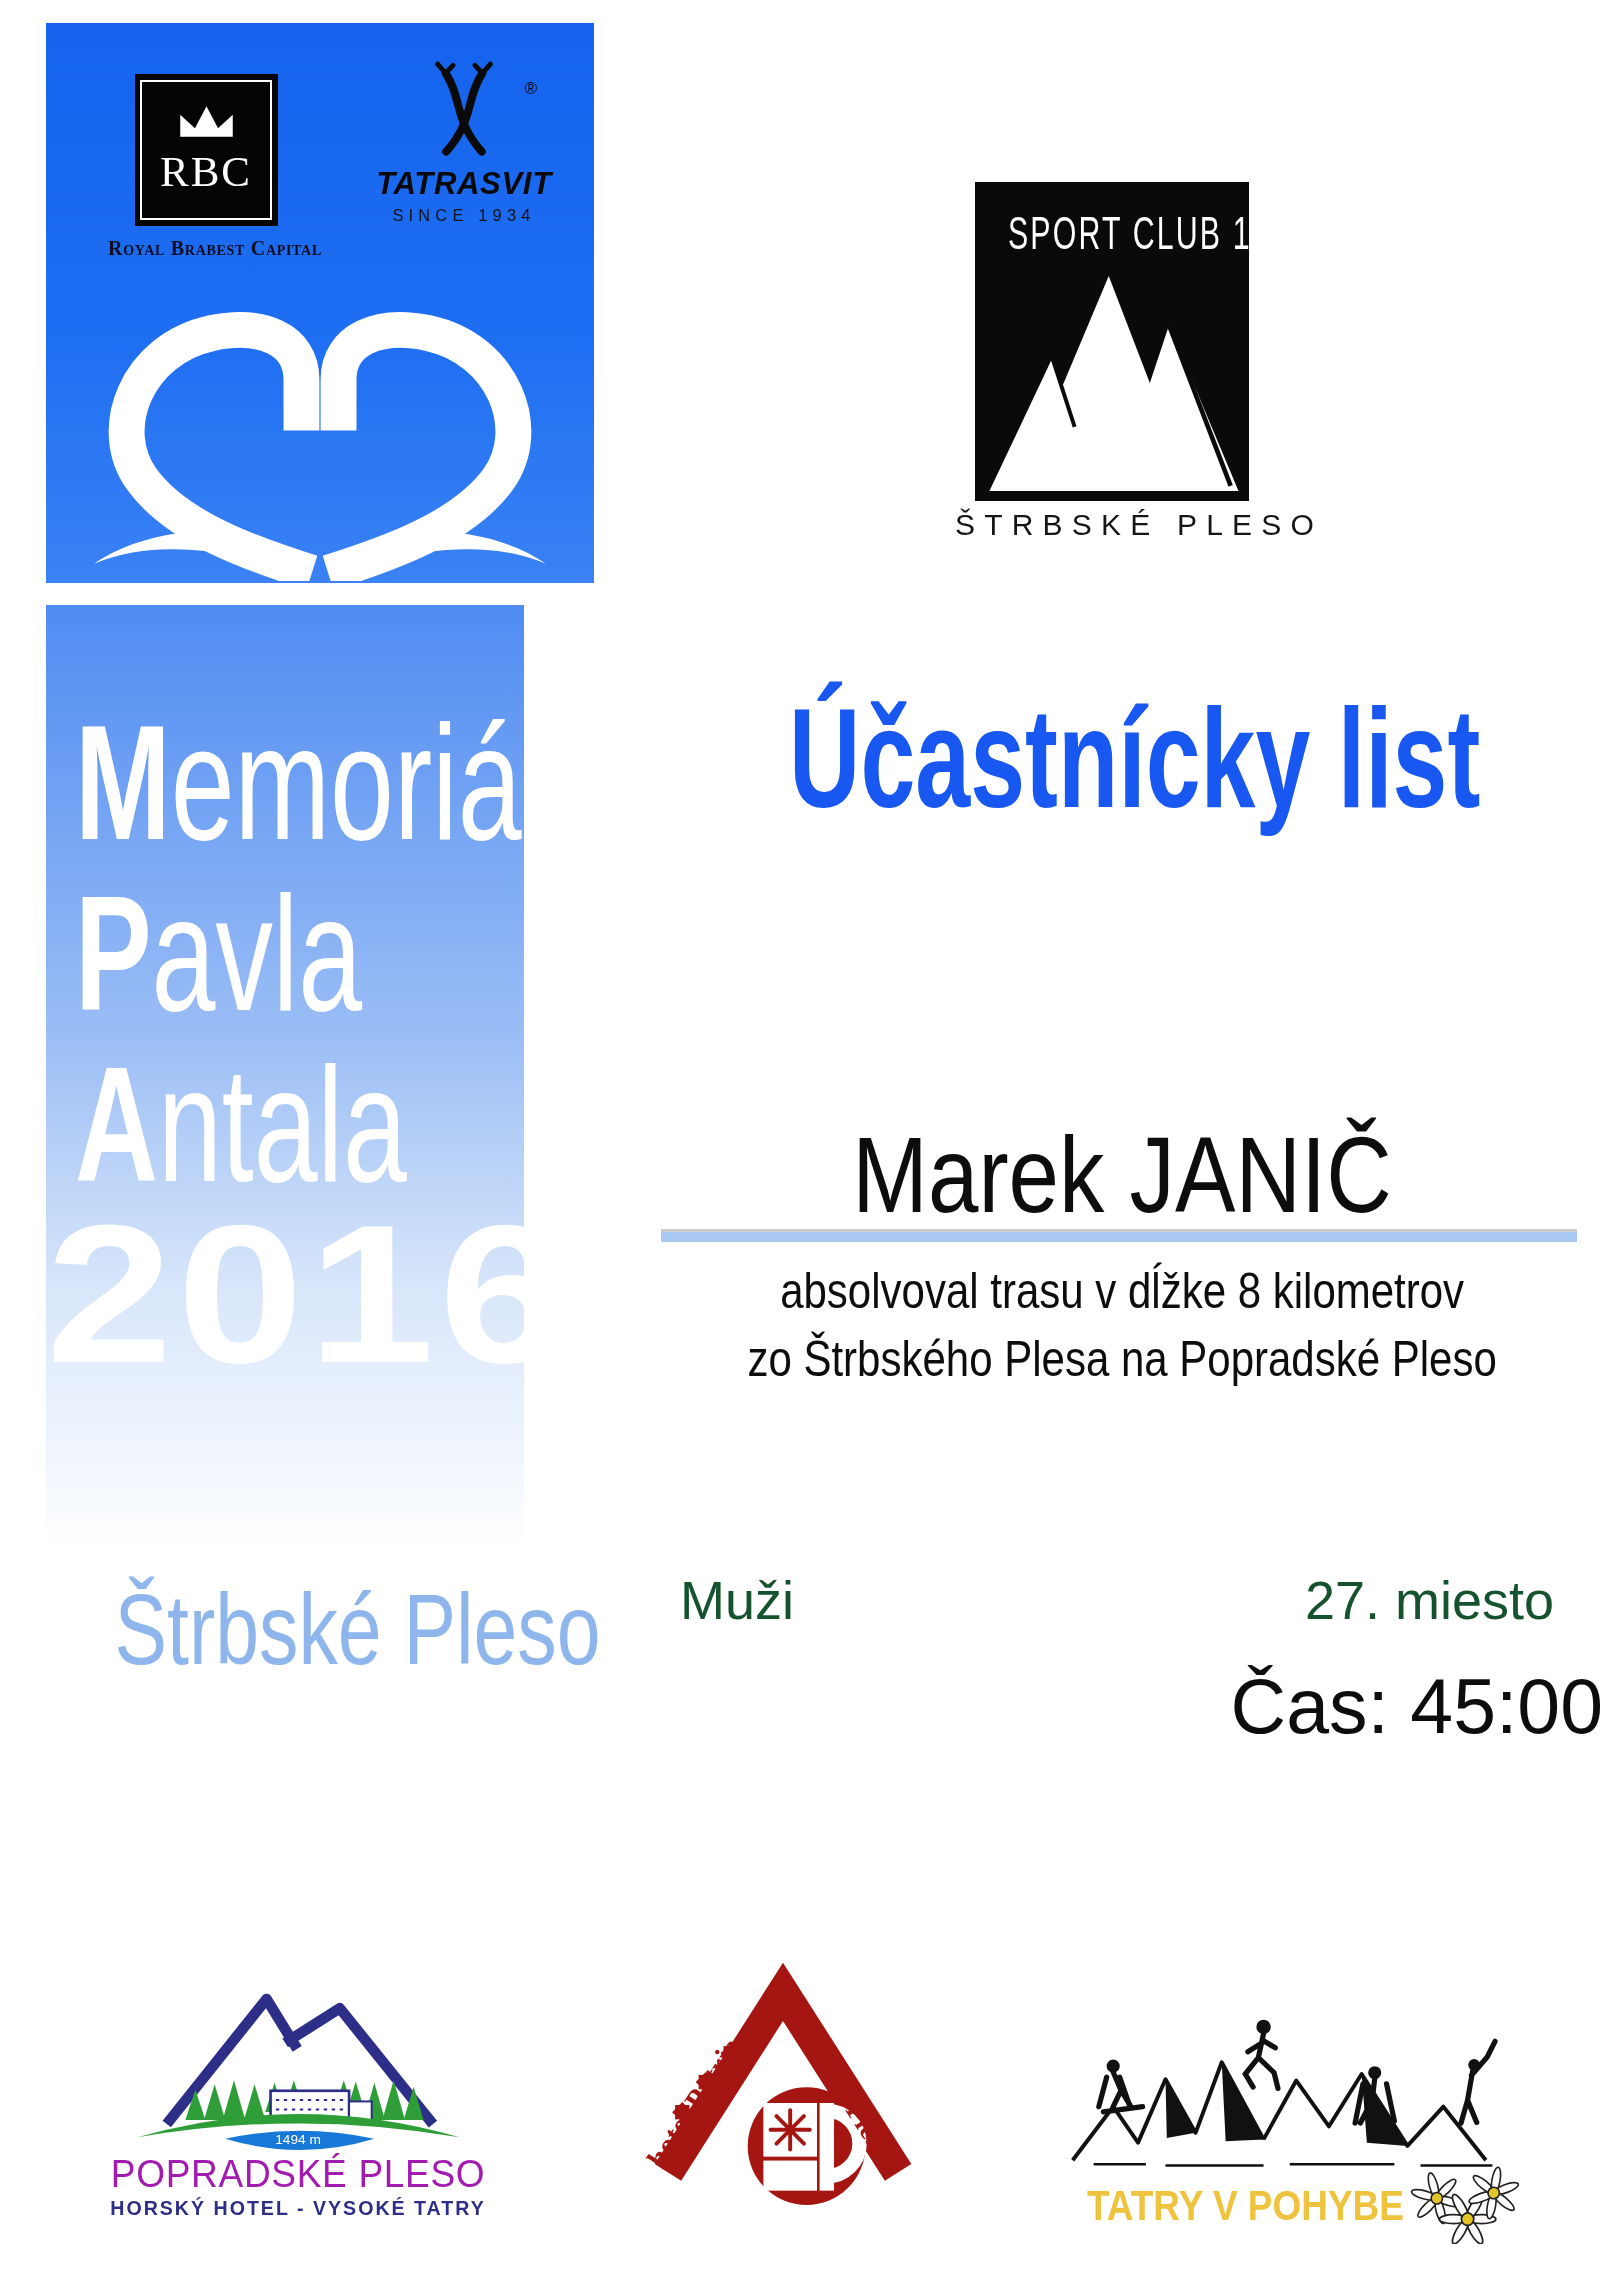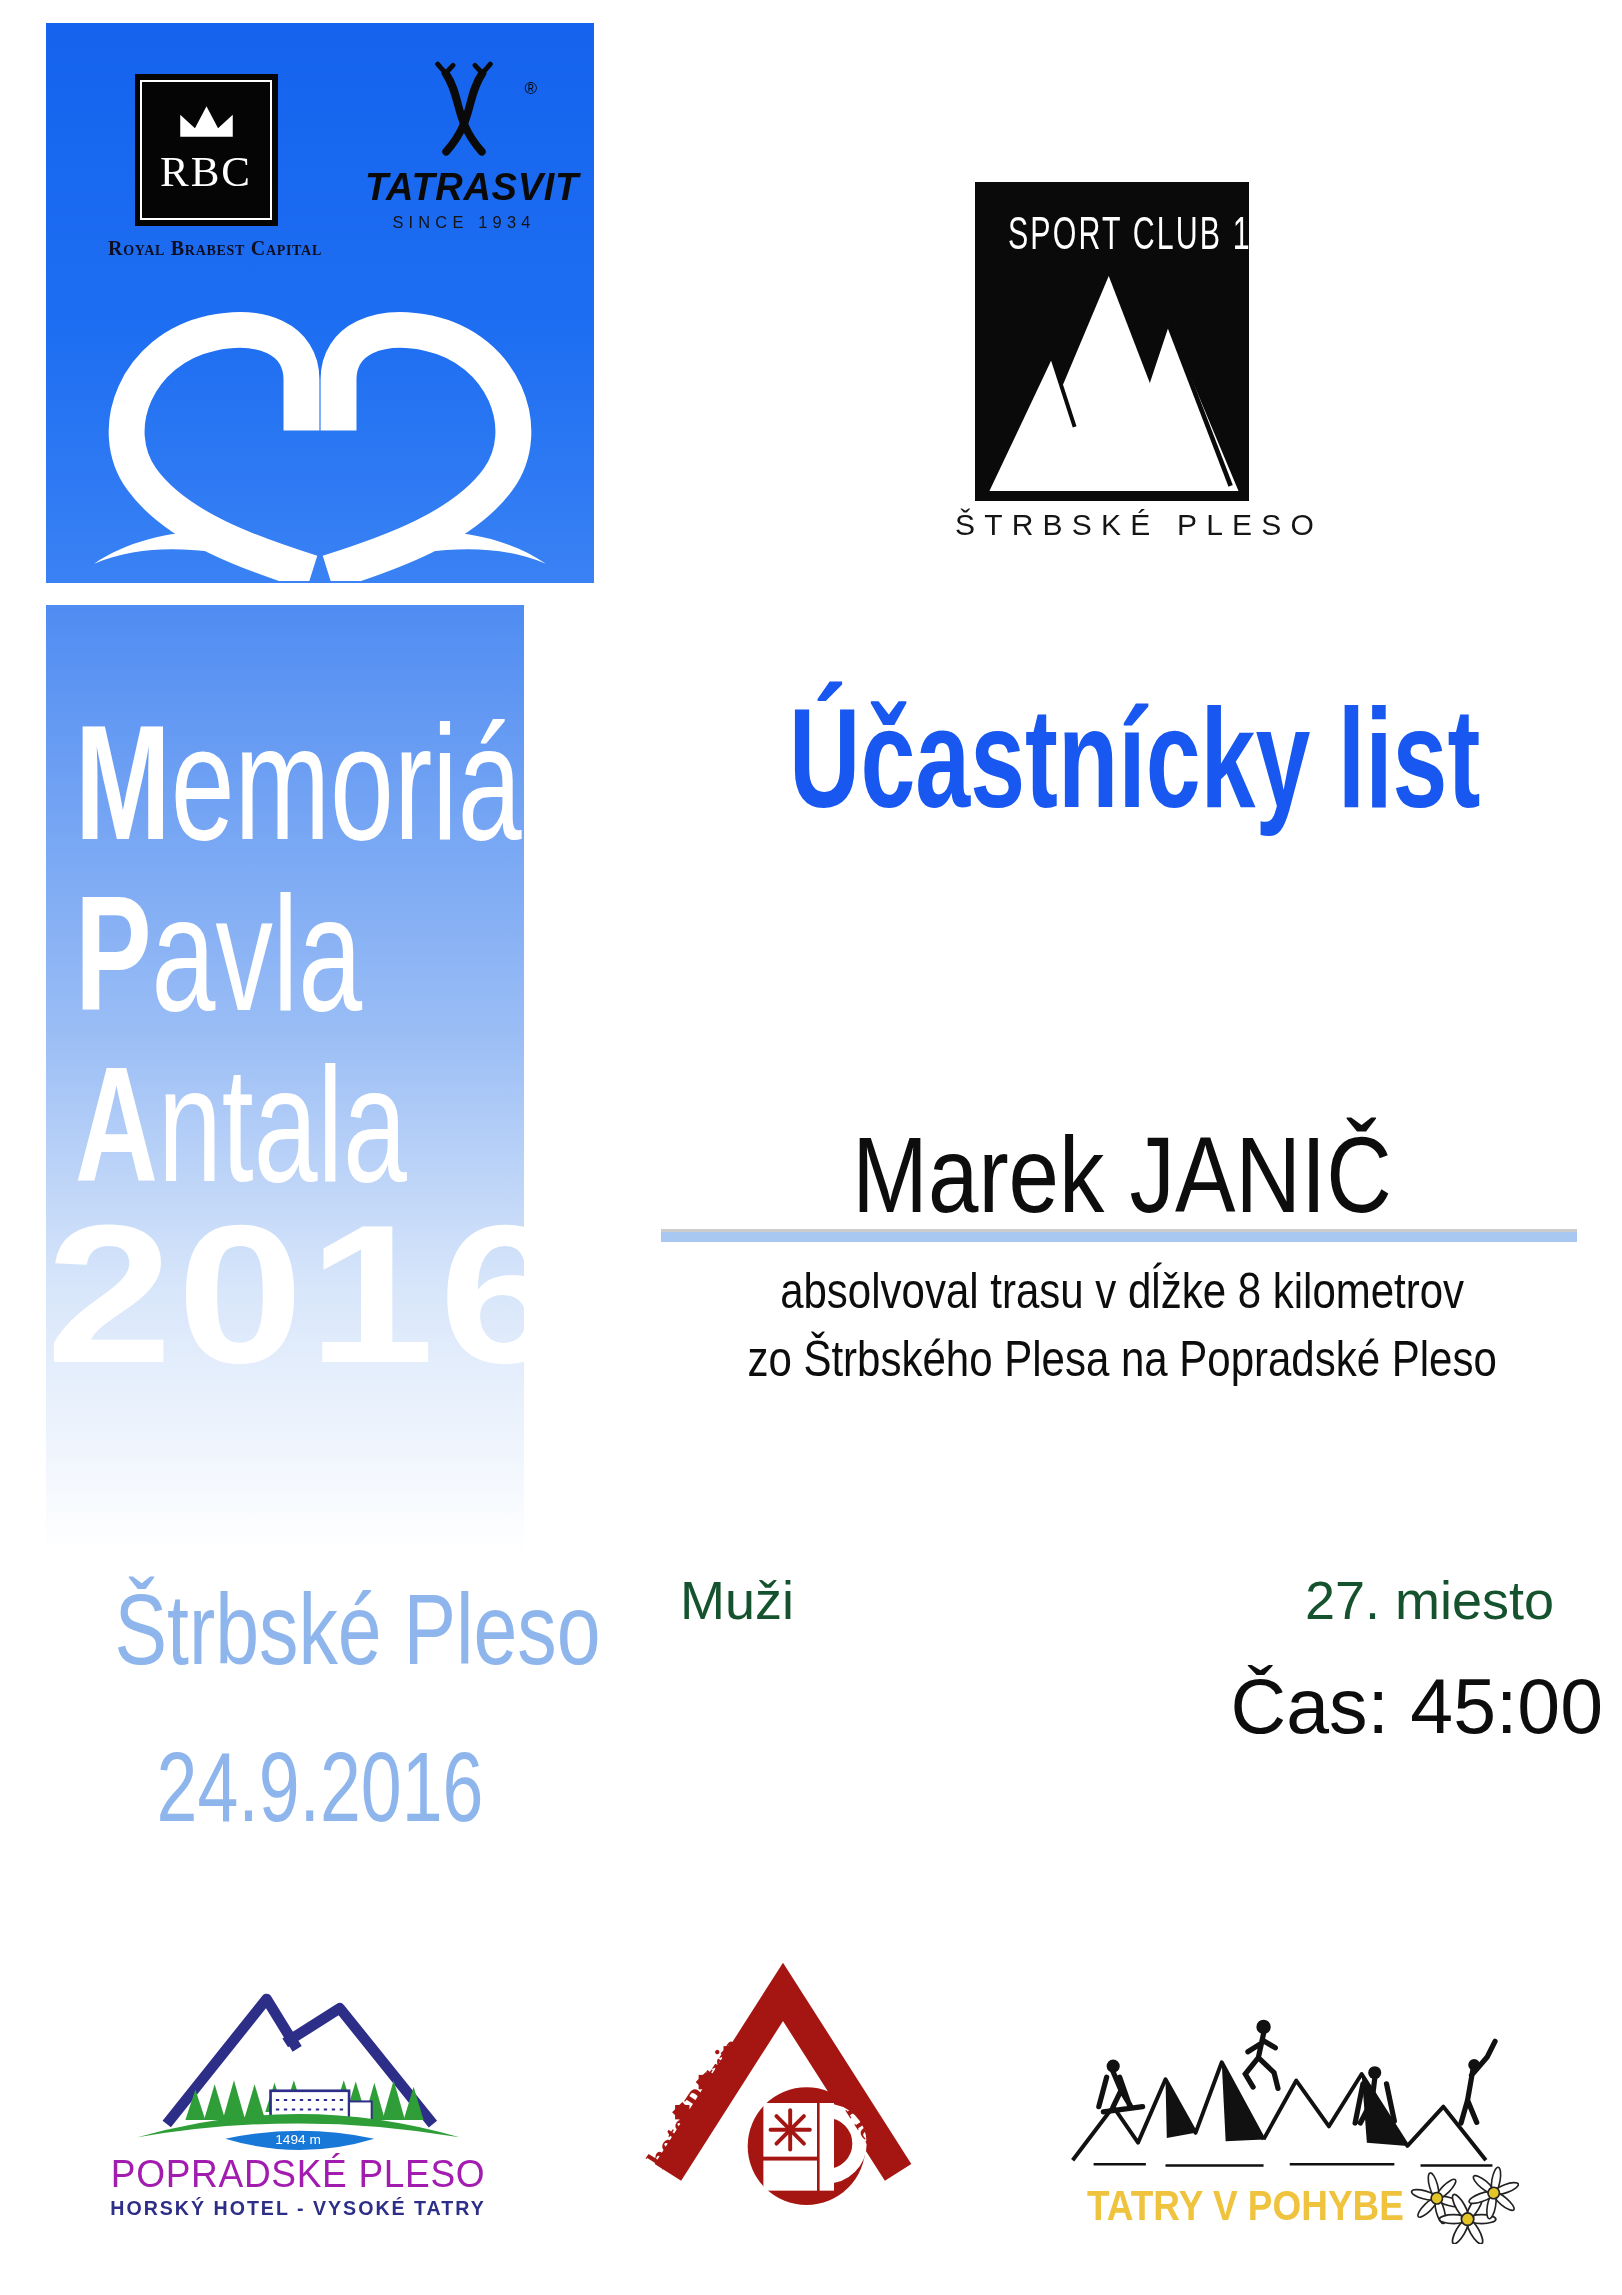--- a/index.html
+++ b/index.html
@@ -12,21 +12,21 @@
             background:linear-gradient(180deg,#1563ee 0%,#1e6ef2 55%,#3a82f4 100%);}
   .rbc-group{left:62px;top:51px;width:196px;text-align:center;}
   .rbc-box{margin:0 auto;width:143px;height:152px;background:#050505;box-sizing:border-box;padding:5.9px;}
   .rbc-inner{border:2px solid #ffffff;height:100%;box-sizing:border-box;display:flex;flex-direction:column;
              align-items:center;justify-content:center;gap:7.9px;}
   .rbc-abbr{color:#ffffff;font-family:"Liberation Serif",serif;font-size:43px;letter-spacing:2px;}
   .rbc-caption{margin-top:10.5px;color:#0e0e20;font-family:"Liberation Serif",serif;font-weight:700;
                font-size:20px;letter-spacing:0.7px;font-variant:small-caps;white-space:nowrap;}
   .tatra-group{left:319px;top:38px;width:198px;text-align:center;color:#0a0a0a;}
   .tatra-reg{position:absolute;right:26px;top:18.3px;font-size:17px;}
-  .tatra-name{margin-top:5.2px;font-weight:700;font-style:italic;font-size:38px;letter-spacing:0.7px;}
+  .tatra-name{margin-top:5.2px;font-weight:700;font-style:italic;font-size:31px;letter-spacing:0.7px;}
   .tatra-since{margin-top:3.9px;font-size:16.4px;letter-spacing:5.2px;color:#141414;}
 
   
   .band-grad{left:46px;top:605px;width:440px;height:949px;
              background:linear-gradient(180deg,#4f8cf2 0%,#9abdf5 45%,#d8e6fa 72%,#ffffff 100%);padding-left:38px;}
   .event-title{left:29.4px;top:92px;color:#ffffff;font-size:164px;line-height:171px;white-space:nowrap;}
   .event-title .line{display:block;transform:scaleX(.7);transform-origin:left center;}
   .event-title .fl{font-weight:700;}
   .event-year{left:0;top:592px;width:548px;color:#ffffff;font-weight:700;font-size:196px;line-height:196px;
               letter-spacing:3.9px;white-space:nowrap;}
@@ -140,21 +140,20 @@
     <div class="abs event-title">
       <span class="line"><b class="fl">M</b><span>emoriál</span></span>
       <span class="line"><b class="fl">P</b><span>avla</span></span>
       <span class="line"><b class="fl">A</b><span>ntala</span></span>
     </div>
     <div class="abs event-year"><span>2016</span></div>
   </div>
 
   <div class="abs loc-block">
     <div class="loc-line1"><span>Štrbské Pleso</span></div>
-    <div class="loc-line2"><span>24.9.2016</span></div>
   </div>
 
   <div class="abs sportclub">
     <div class="sc-box">
       <div class="sc-title"><span>SPORT CLUB 1896</span></div>
       <span class="sc-mtn">
         <svg width="274" height="236" viewBox="0 0 418 360">
           <polygon points="204,20 330,348 66,348" fill="#ffffff"></polygon>
           <polygon points="118,145 196,348 22,348" fill="#ffffff"></polygon>
           <polygon points="296,95 402,348 212,348" fill="#ffffff"></polygon>

